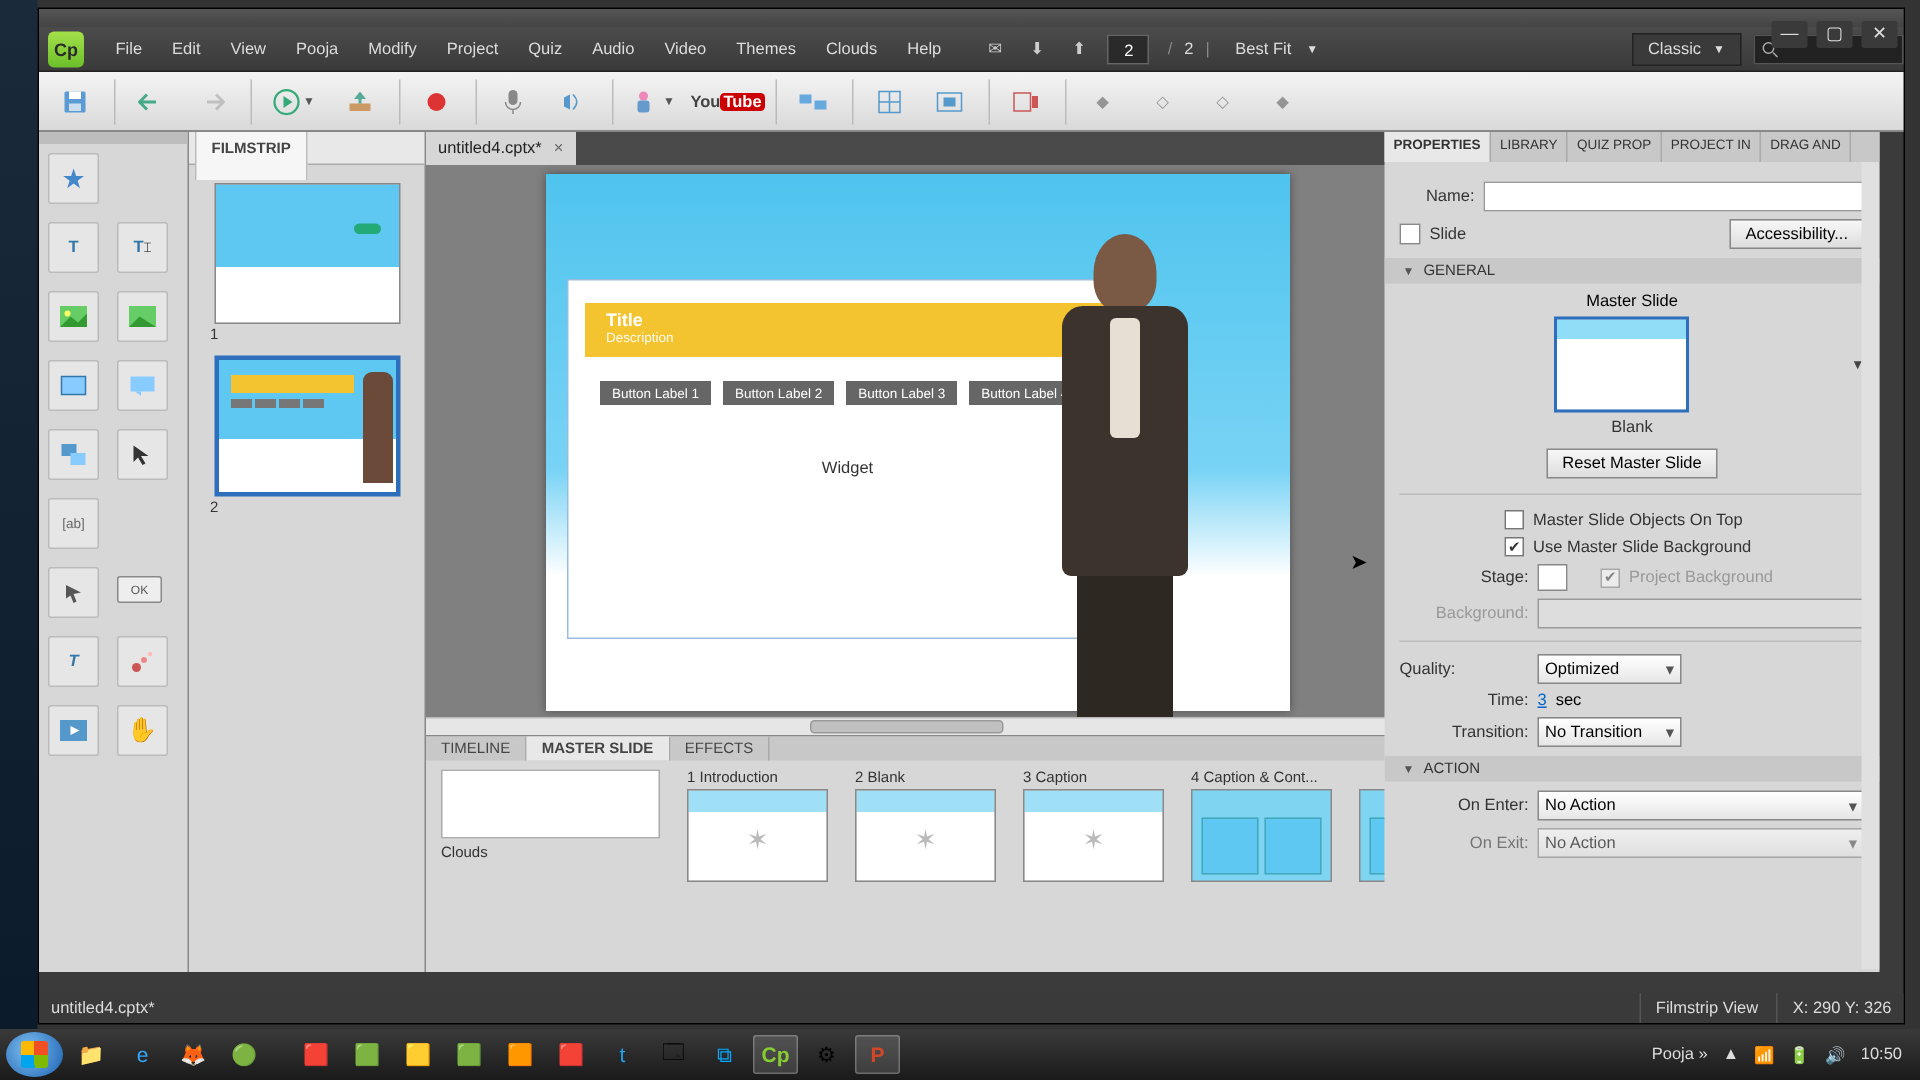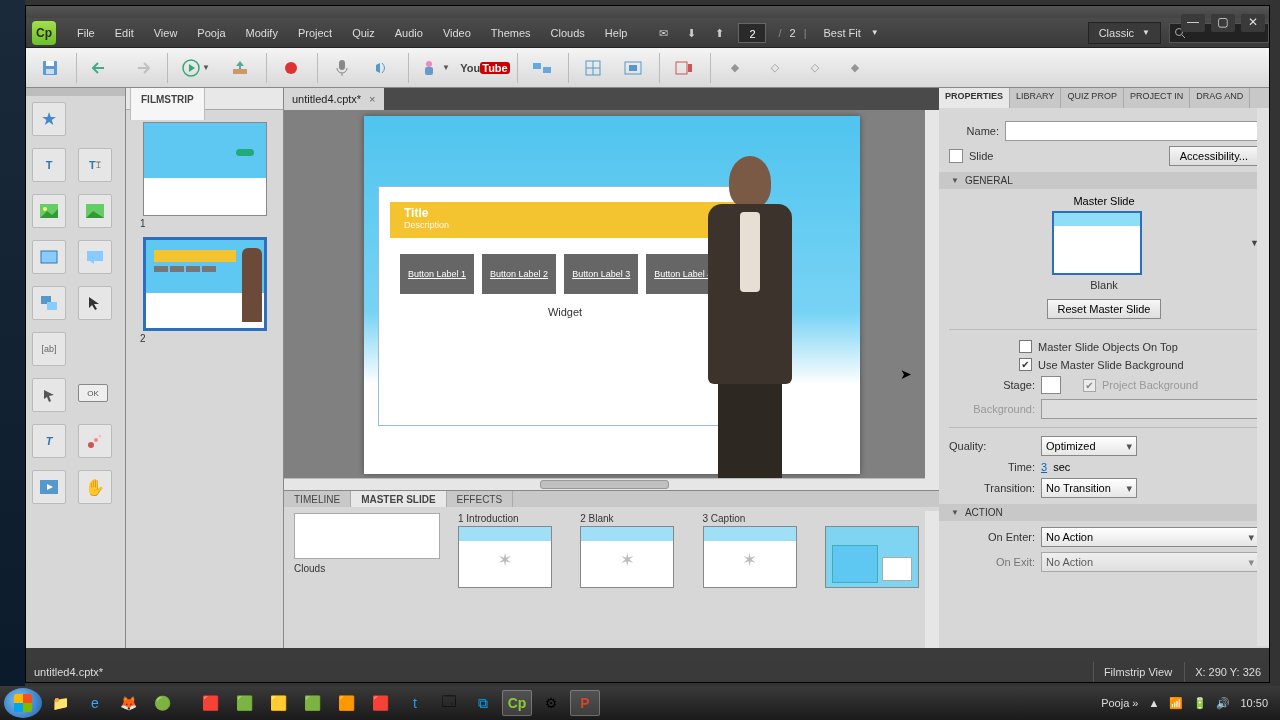--- a/index.html
+++ b/index.html
@@ -66,21 +66,21 @@
 .canvas-area .vscroll { position:absolute; right:0; top:0; width:14px; height:100%; background:#e6e6e6; }
 .canvas-area .hscroll { position:absolute; left:0; bottom:0; right:14px; height:12px; background:#e6e6e6; border-top:1px solid #bbb; }
 .canvas-area .hscroll .hthumb { position:absolute; left:40%; width:20%; top:1px; bottom:1px; background:#c0c0c0; border:1px solid #999; border-radius:3px; }
 .stage { position:absolute; left:80px; top:6px; width:496px; height:358px; background:linear-gradient(#4fc4ee,#78d3f5 55%,#fff 75%); box-shadow:0 0 6px rgba(0,0,0,.4); }
 .stage .slide-group { position:absolute; left:14px; top:70px; width:380px; height:240px; background:#fff; border:1px solid #9bd; }
 .stage .title-bar { position:absolute; left:26px; top:86px; width:360px; height:36px; background:#f4c430; color:#fff; padding:4px 14px; }
 .stage .title-bar::after { content:""; position:absolute; right:-14px; top:0; border-left:14px solid #f4c430; border-top:18px solid transparent; border-bottom:18px solid transparent; }
 .stage .title-bar .t1 { font-weight:bold; font-size:12px; }
 .stage .title-bar .t2 { font-size:9px; opacity:.9; }
 .stage .btn-row { position:absolute; left:36px; top:138px; display:flex; gap:8px; }
-.stage .btn-row div { background:#666; color:#fff; font-size:9px; padding:15px 8px;text-decoration:underline; }
+.stage .btn-row div { background:#666; color:#fff; font-size:9px; padding:3px 8px; }
 .stage .widget { position:absolute; left:36px; top:190px; width:330px; text-align:center; font-size:11px; color:#333; }
 .person { position:absolute; right:60px; top:40px; width:100px; height:330px; }
 .person .head { width:42px; height:52px; background:#7a5a45; border-radius:50% 50% 40% 40%; margin:0 auto; position:relative; }
 .person .head::before { content:""; position:absolute; top:-6px; left:-4px; right:-4px; height:42px; background:#1a1a1a; border-radius:50% 50% 30% 30%; z-index:-1; }
 .person .body { width:84px; height:180px; background:#3b332c; margin:-4px auto 0; border-radius:14px 14px 6px 6px; position:relative; }
 .person .body::before { content:""; position:absolute; left:50%; top:8px; transform:translateX(-50%); width:20px; height:80px; background:#e8dfd4; border-radius:4px; }
 .person .legs { width:64px; height:110px; background:#2e2822; margin:-2px auto 0; }
 .cursor { position:absolute; left:616px; top:256px; font-size:14px; color:#000; pointer-events:none; }
 
 
@@ -97,21 +97,21 @@
 .master-item .mthumb { width:94px; height:62px; background:linear-gradient(#9fe0f7 24%,#fff 24%); border:1px solid #888; position:relative; }
 .mstar { position:absolute; left:50%; top:55%; transform:translate(-50%,-50%); color:#bbb; font-size:18px; }
 .master-item.t4 .mthumb, .master-item.t5 .mthumb { background:#7fd4f2; }
 .master-item.t4 .mthumb::before { content:""; position:absolute; left:6px; top:18px; width:36px; height:36px; background:#5ec8f2; border:1px solid #4ab; }
 .master-item.t4 .mthumb::after { content:""; position:absolute; right:6px; top:18px; width:36px; height:36px; background:#5ec8f2; border:1px solid #4ab; }
 .master-item.t5 .mthumb::before { content:""; position:absolute; left:6px; top:18px; width:44px; height:36px; background:#5ec8f2; border:1px solid #4ab; }
 .master-item.t5 .mthumb::after { content:""; position:absolute; right:6px; bottom:6px; width:28px; height:22px; background:#fff; border:1px solid #aaa; }
 .bottom-panel .vscroll { position:absolute; right:0; top:20px; bottom:0; width:14px; background:#e6e6e6; }
 
 
-.right-panels { position:absolute; right:0; top:82px; width:330px; height:560px; background:#d7d7d7; }
+.right-panels { position:absolute; right:16px; top:82px; width:330px; height:560px; background:#d7d7d7; }
 .right-tabs { height:20px; background:#c8c8c8; display:flex; overflow:hidden; }
 .right-tabs span { padding:3px 6px; font-size:9px; color:#333; border-right:1px solid #aaa; white-space:nowrap; cursor:pointer; }
 .right-tabs span.act { background:#e8e8e8; font-weight:bold; }
 .props-body { padding:8px 10px; height:538px; overflow:hidden; position:relative; }
 .props-body .vscroll { position:absolute; right:0; top:0; bottom:0; width:12px; background:#e0e0e0; }
 .prop-row { display:flex; align-items:center; margin:5px 0; gap:6px; }
 .prop-row label { color:#333; font-size:11px; }
 .chk { width:13px; height:13px; border:1px solid #777; background:#fff; display:inline-flex; align-items:center; justify-content:center; font-size:10px; color:#333; }
 .sec-head { background:#c8c8c8; margin:6px -10px; padding:3px 12px; font-size:10px; color:#333; display:flex; align-items:center; gap:6px; }
 .sec-head::before { content:"▼"; font-size:8px; color:#555; }
@@ -460,20 +460,24 @@
           <div class="mthumb">
             <span class="mstar">✶</span>
           </div>
         </div>
       <div class="master-item">
           <div class="lbl">3 Caption</div>
           <div class="mthumb">
             <span class="mstar">✶</span>
           </div>
         </div>
+      <div class="master-item t4">
+          <div class="lbl">4 Caption &amp; Cont...</div>
+          <div class="mthumb"></div>
+        </div>
       <div class="master-item t5">
           <div class="lbl">&nbsp;</div>
           <div class="mthumb"></div>
         </div>
     </div>
     <div class="vscroll"></div>
   </div>
 
   <div class="right-panels">
     <div class="right-tabs">

